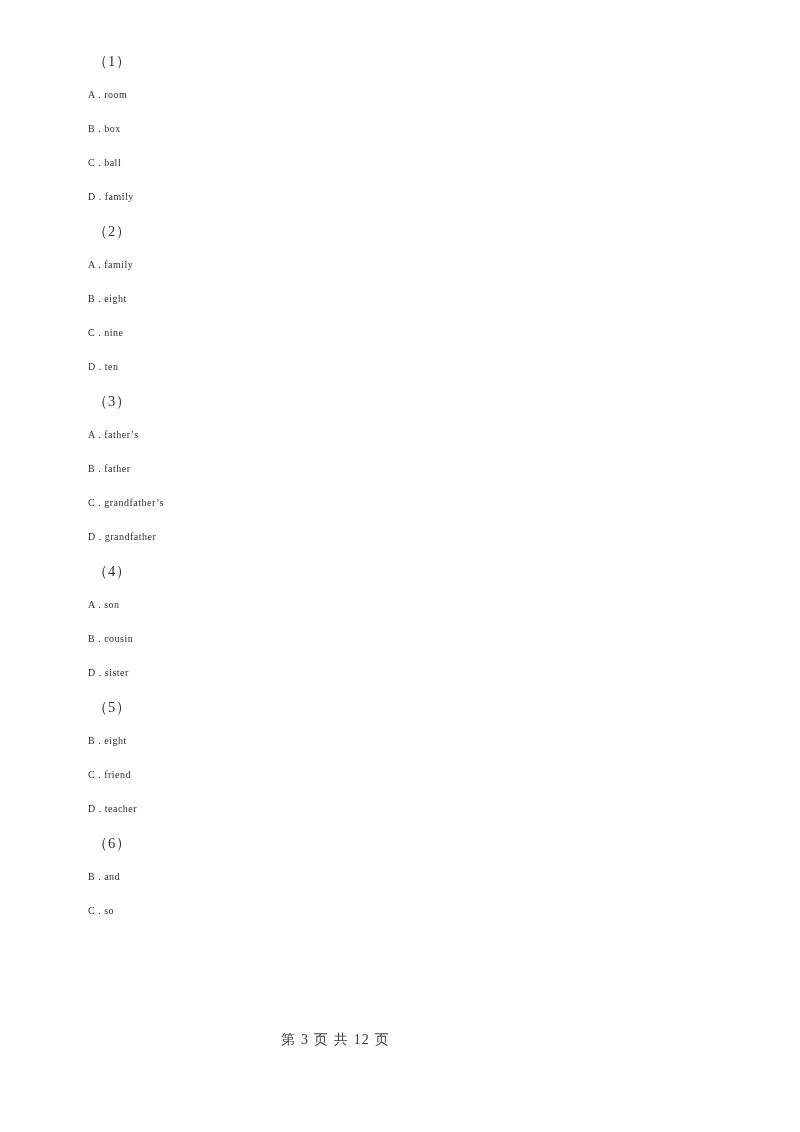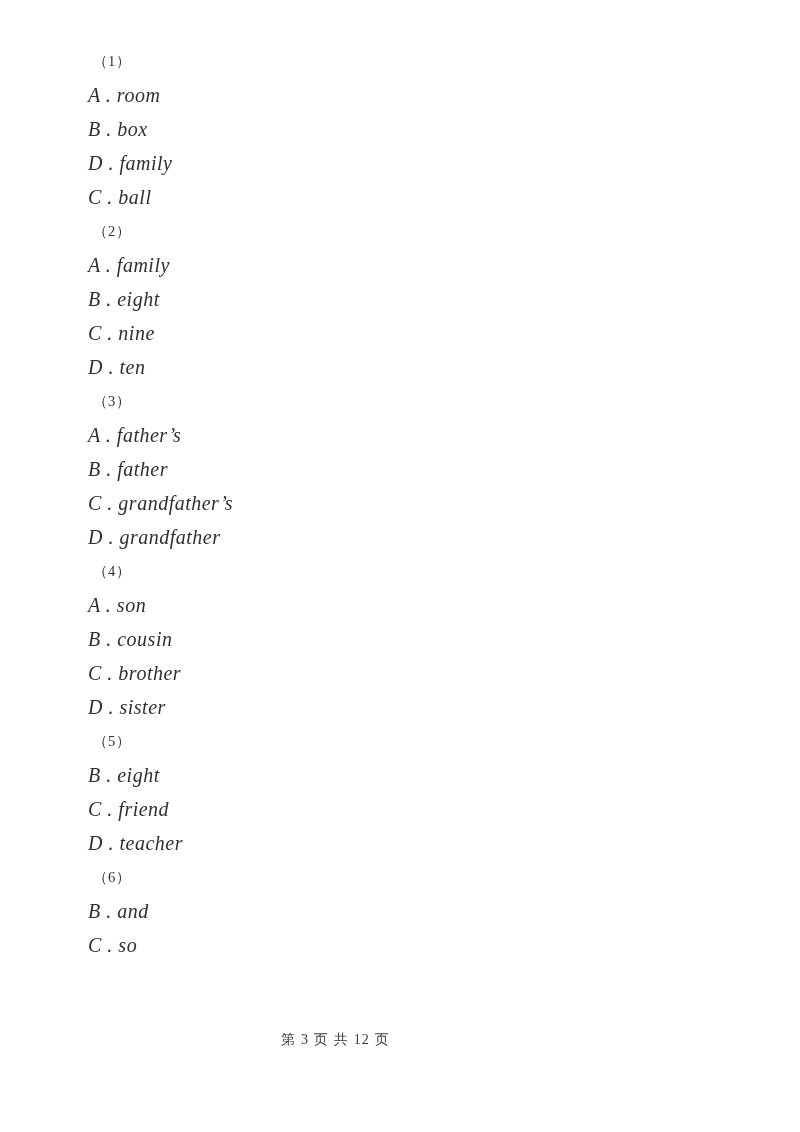--- a/index.html
+++ b/index.html
@@ -44,27 +44,26 @@
     color: #2f2f33;
     letter-spacing: 0.6px;
     line-height: 34px;
     height: 34px;
     padding-left: 5px;
     white-space: pre;
   }
 
   .option {
     font-family: "Liberation Serif", "DejaVu Serif", serif;
-    font-size: 20px;
+    font-size: 10px;
     color: #2f2f33;
     letter-spacing: 0.5px;
     line-height: 34px;
     height: 34px;
     white-space: pre;
-    font-style: italic;
   }
 
   .option .opt-letter {
     display: inline;
   }
 
   .option .opt-sep {
     display: inline;
   }
 
@@ -87,42 +86,41 @@
 </style>
 </head>
 <body>
 
 <div class="page">
   <div class="content">
       <div class="question-block">
         <div class="question-number">（1）</div>
         <div class="option"><span class="opt-letter">A</span><span class="opt-sep"> . </span><span class="opt-text">room</span></div>
         <div class="option"><span class="opt-letter">B</span><span class="opt-sep"> . </span><span class="opt-text">box</span></div>
+        <div class="option"><span class="opt-letter">C</span><span class="opt-sep"> . </span><span class="opt-text">ball</span></div>
         <div class="option"><span class="opt-letter">D</span><span class="opt-sep"> . </span><span class="opt-text">family</span></div>
-        <div class="option"><span class="opt-letter">C</span><span class="opt-sep"> . </span><span class="opt-text">ball</span></div>
       </div>
       <div class="question-block">
         <div class="question-number">（2）</div>
         <div class="option"><span class="opt-letter">A</span><span class="opt-sep"> . </span><span class="opt-text">family</span></div>
         <div class="option"><span class="opt-letter">B</span><span class="opt-sep"> . </span><span class="opt-text">eight</span></div>
         <div class="option"><span class="opt-letter">C</span><span class="opt-sep"> . </span><span class="opt-text">nine</span></div>
         <div class="option"><span class="opt-letter">D</span><span class="opt-sep"> . </span><span class="opt-text">ten</span></div>
       </div>
       <div class="question-block">
         <div class="question-number">（3）</div>
         <div class="option"><span class="opt-letter">A</span><span class="opt-sep"> . </span><span class="opt-text">father’s</span></div>
         <div class="option"><span class="opt-letter">B</span><span class="opt-sep"> . </span><span class="opt-text">father</span></div>
         <div class="option"><span class="opt-letter">C</span><span class="opt-sep"> . </span><span class="opt-text">grandfather’s</span></div>
         <div class="option"><span class="opt-letter">D</span><span class="opt-sep"> . </span><span class="opt-text">grandfather</span></div>
       </div>
       <div class="question-block">
         <div class="question-number">（4）</div>
         <div class="option"><span class="opt-letter">A</span><span class="opt-sep"> . </span><span class="opt-text">son</span></div>
         <div class="option"><span class="opt-letter">B</span><span class="opt-sep"> . </span><span class="opt-text">cousin</span></div>
-        <div class="option"><span class="opt-letter">C</span><span class="opt-sep"> . </span><span class="opt-text">brother</span></div>
         <div class="option"><span class="opt-letter">D</span><span class="opt-sep"> . </span><span class="opt-text">sister</span></div>
       </div>
       <div class="question-block">
         <div class="question-number">（5）</div>
         <div class="option"><span class="opt-letter">B</span><span class="opt-sep"> . </span><span class="opt-text">eight</span></div>
         <div class="option"><span class="opt-letter">C</span><span class="opt-sep"> . </span><span class="opt-text">friend</span></div>
         <div class="option"><span class="opt-letter">D</span><span class="opt-sep"> . </span><span class="opt-text">teacher</span></div>
       </div>
       <div class="question-block">
         <div class="question-number">（6）</div>

